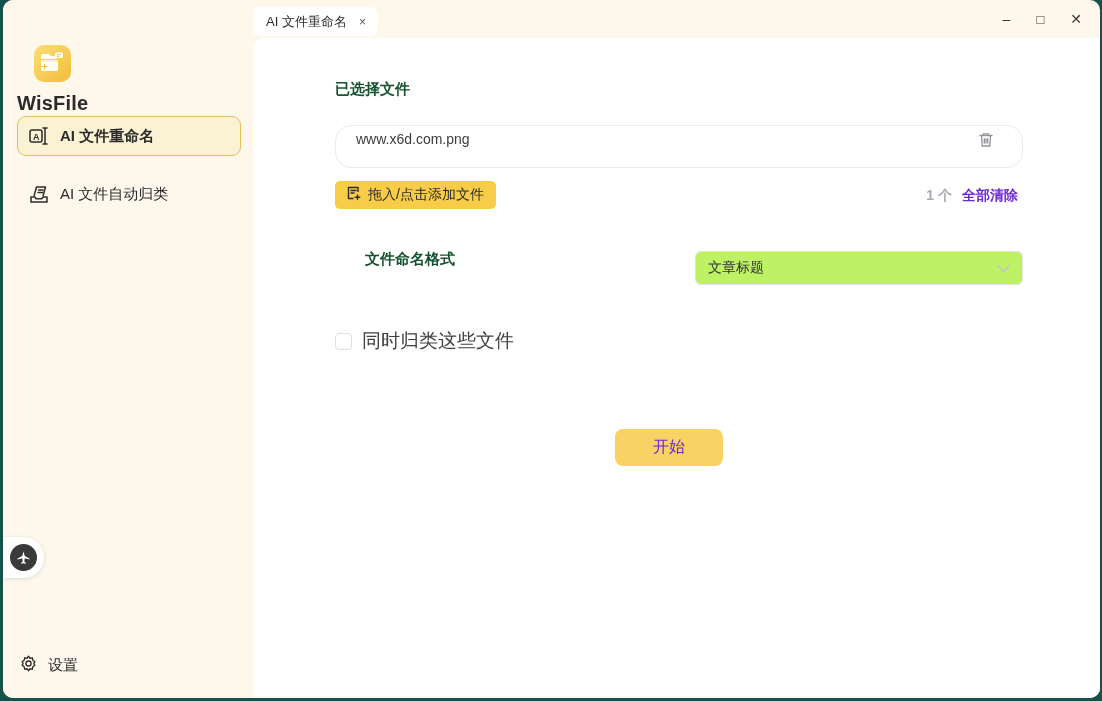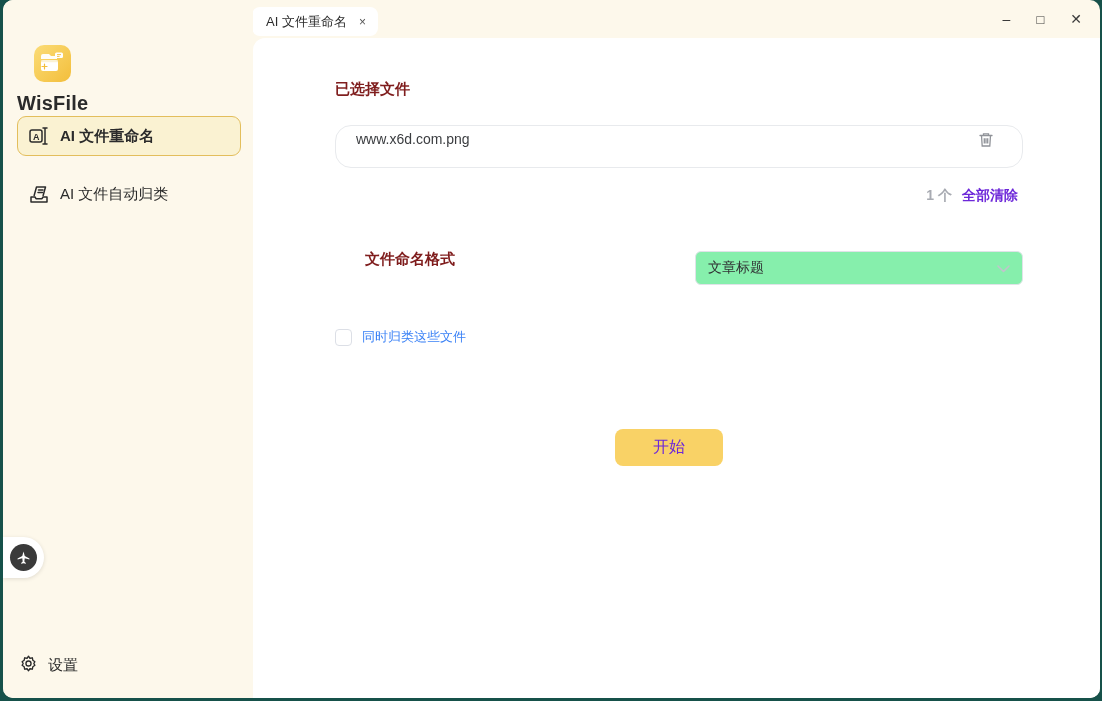--- a/index.html
+++ b/index.html
@@ -76,21 +76,21 @@
   .settings {
     position: absolute; left: 16px; bottom: 22px;
     display: flex; align-items: center; gap: 10px; cursor: pointer;
     font-size: 15px; color: #2b2b2b;
   }
   
   .main {
     position: absolute; left: 250px; top: 38px; right: 0; bottom: 0;
     background: #ffffff; border-top-left-radius: 12px;
   }
-  .section-label { position: absolute; font-size: 15px; font-weight: bold; color: #7f1d1d; }
+  .section-label { position: absolute; font-size: 15px; font-weight: bold; color: #14532d; }
   .lbl-selected { left: 82px; top: 42px; }
   .file-row {
     position: absolute; left: 82px; top: 87px; width: 688px; height: 43px;
     border: 1px solid #E8EAED; border-radius: 16px; background: #fff;
     display: flex; align-items: center; padding: 0 28px 15px 20px;
   }
   .file-name { font-size: 14px; color: #3b3d40; flex: 1; }
   .trash-btn { cursor: pointer; display: flex; align-items: center; }
   .add-btn {
     position: absolute; left: 82px; top: 143px; height: 28px;
@@ -101,33 +101,33 @@
   }
   .count-row {
     position: absolute; right: 82px; top: 149px;
     display: flex; align-items: center; gap: 10px; font-size: 14px; font-weight: bold;
   }
   .file-count { color: #A8ABB2; }
   .clear-all { color: #6d28d9; cursor: pointer; }
   .lbl-format { left: 82px; top: 212px; margin-left: 30px; }
   .dropdown {
     position: absolute; left: 442px; top: 213px; width: 328px; height: 34px;
-    border: 1px solid #E0E3E8; border-radius: 6px; background: #86efac;
+    border: 1px solid #E0E3E8; border-radius: 6px; background: #bef264;
     display: flex; align-items: center; padding: 0 12px; cursor: pointer;
   }
   .dropdown-value { font-size: 14px; color: #303133; flex: 1; }
   .checkbox-row {
     position: absolute; left: 82px; top: 290px;
     display: flex; align-items: center; gap: 10px; cursor: pointer;
   }
   .checkbox {
     width: 17px; height: 17px; border: 1px solid #DCDFE6; border-radius: 4px;
     background: #fff;
   }
-  .checkbox-label { font-size: 13px; color: #3b82f6; }
+  .checkbox-label { font-size: 19px; color: #404040; }
   .start-btn {
     position: absolute; left: 362px; top: 391px; width: 108px; height: 37px;
     background: #F9D266; border: none; border-radius: 8px; cursor: pointer;
     font-size: 16px; color: #6d28d9;
     font-family: "Liberation Sans", "DejaVu Sans", sans-serif;
   }
 </style>
 </head>
 <body>
 
@@ -213,20 +213,30 @@
       <span class="trash-btn">
         <svg width="16" height="17" viewBox="0 0 16 17" fill="none" stroke="#909399" stroke-width="1.3">
           <path d="M2 4.5 h12" stroke-linecap="round"></path>
           <path d="M5.5 4.5 v-1.6 h5 v1.6"></path>
           <path d="M3.5 4.5 l.7 10.5 h7.6 l.7-10.5"></path>
           <path d="M6.3 7.2 v5.3 M8 7.2 v5.3 M9.7 7.2 v5.3"></path>
         </svg>
       </span>
     </div>
 
+    <button class="add-btn">
+      <span>
+        <svg width="14" height="15" viewBox="0 0 14 15" fill="none" stroke="#2b2b2b" stroke-width="1.4">
+          <path d="M11 6 v-4.5 h-9.5 v11 h5" stroke-linejoin="round"></path>
+          <path d="M4 4.5 h5 M4 7 h3" stroke-linecap="round"></path>
+          <path d="M10.5 9 v4.5 M8.2 11.2 h4.6" stroke-linecap="round"></path>
+        </svg>
+      </span>
+      <span>拖入/点击添加文件</span>
+    </button>
 
     <div class="count-row">
       <span class="file-count">1 个</span>
       <span class="clear-all">全部清除</span>
     </div>
 
     <div class="section-label lbl-format">文件命名格式</div>
 
     <div class="dropdown">
       <span class="dropdown-value">文章标题</span>

